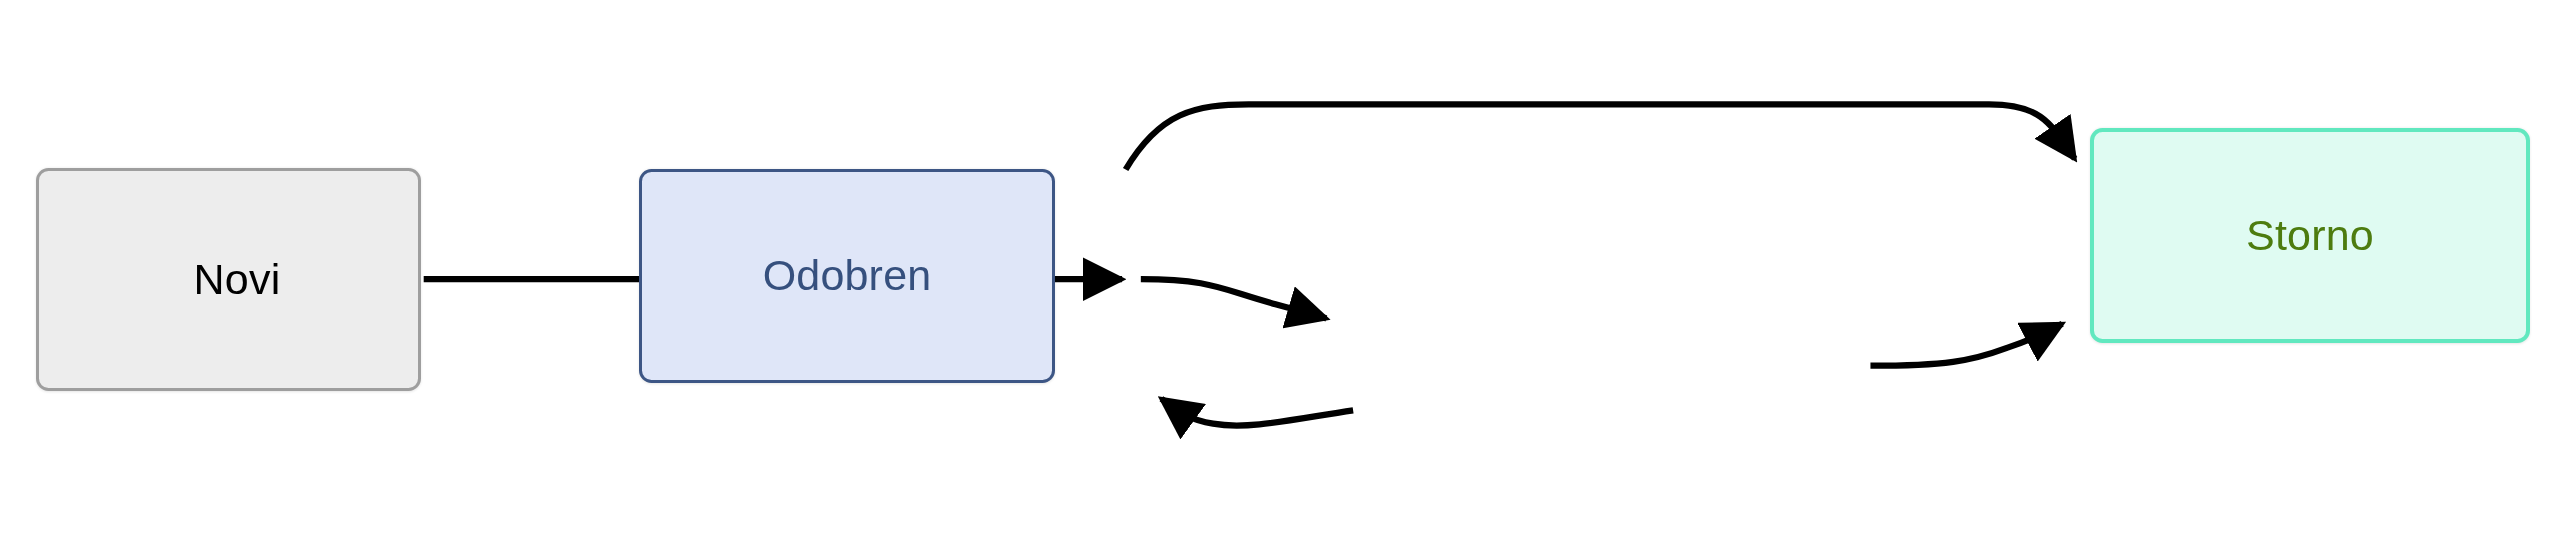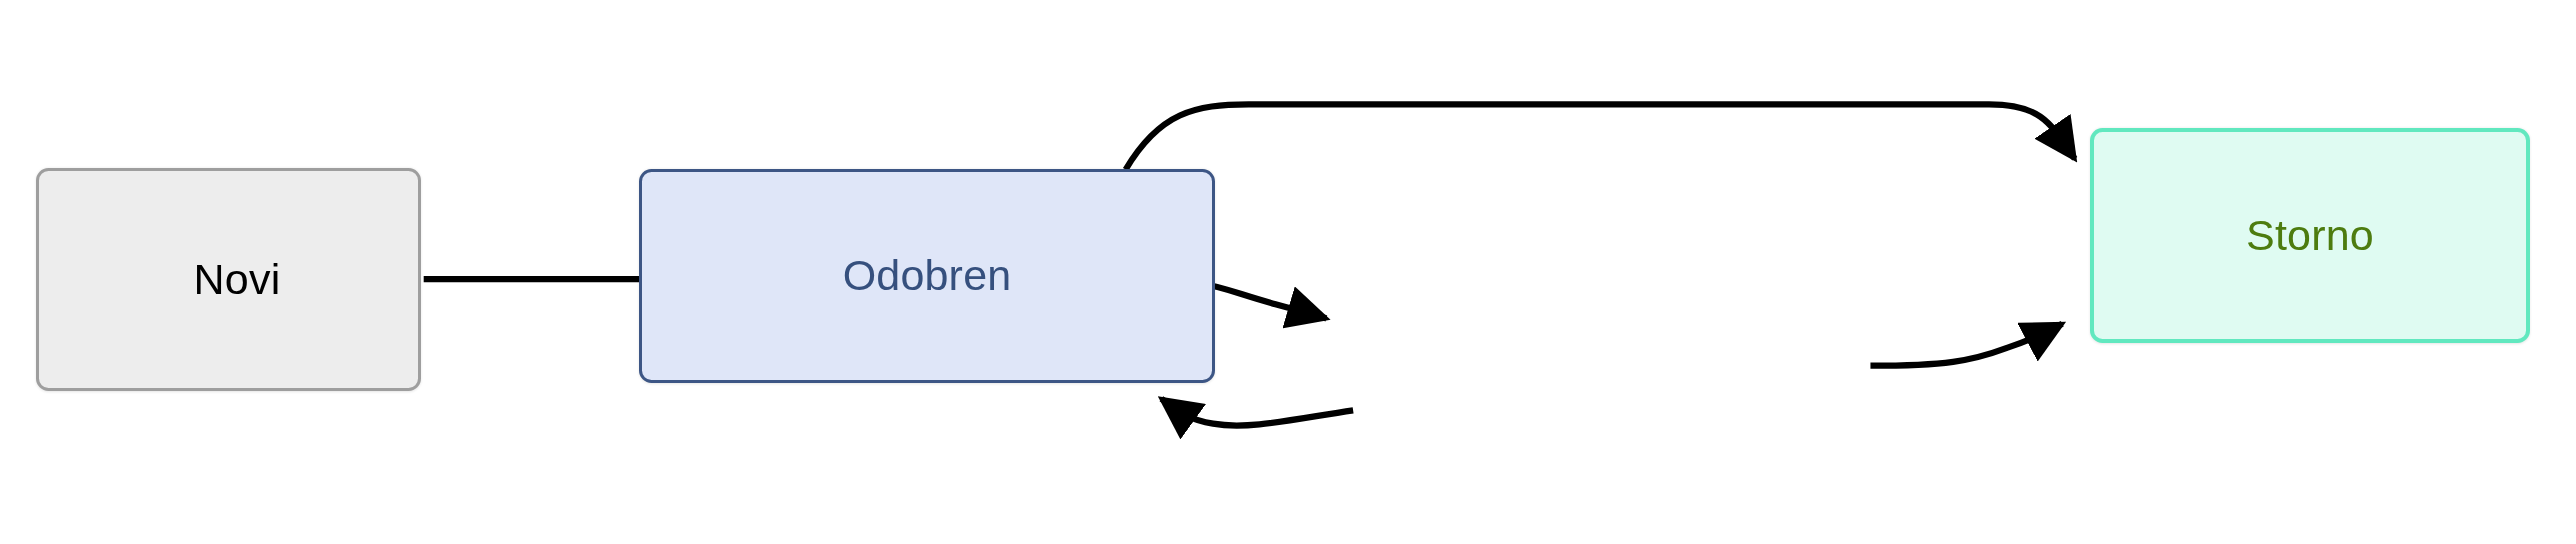--- a/index.html
+++ b/index.html
@@ -61,21 +61,21 @@
 
   .node.cancelled {
     background: #dffbf2;
     border-color: #61e8bf;
     border-width: 4.5px;
   }
   .node.cancelled .node-label { color: #4d7c0f; }
 
   
   #node-novi      { left: 36px;   top: 168px; width: 385px; height: 223px; }
-  #node-odobren   { left: 639px;  top: 169px; width: 576px; height: 214px; }
+  #node-odobren   { left: 639px;  top: 169px; width: 416px; height: 214px; }
   #node-korekcija { left: 1356px; top: 257px; width: 512px; height: 219px; }
   #node-storno    { left: 2090px; top: 128px; width: 440px; height: 215px; }
 </style>
 </head>
 <body>
 
 <div id="canvas">
 
   <svg id="edge-layer" viewBox="0 0 2888 611" width="2576" height="545" xmlns="http://www.w3.org/2000/svg">
     <defs>

